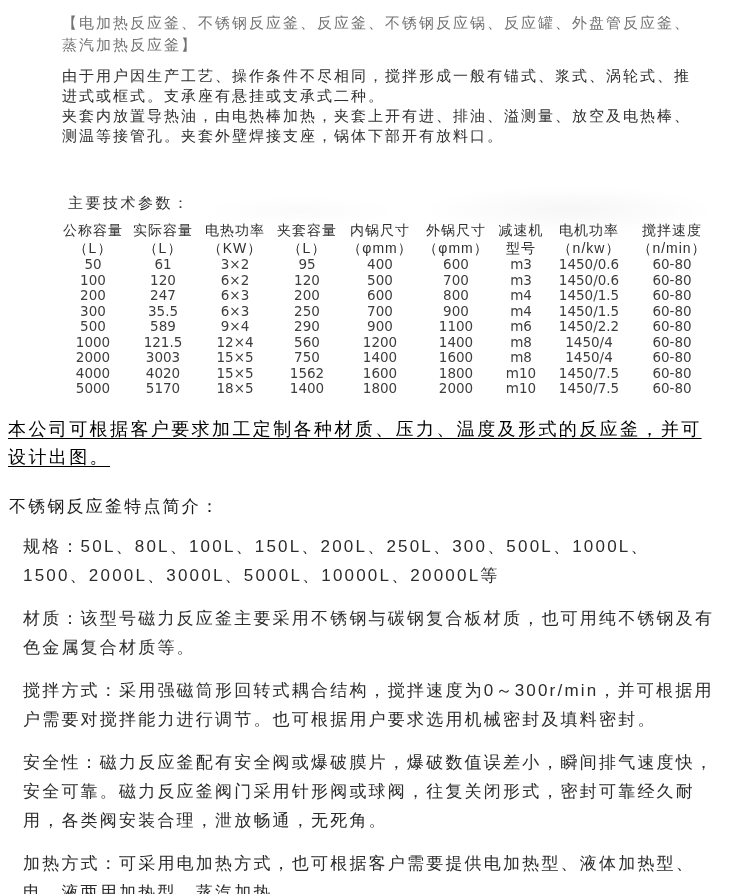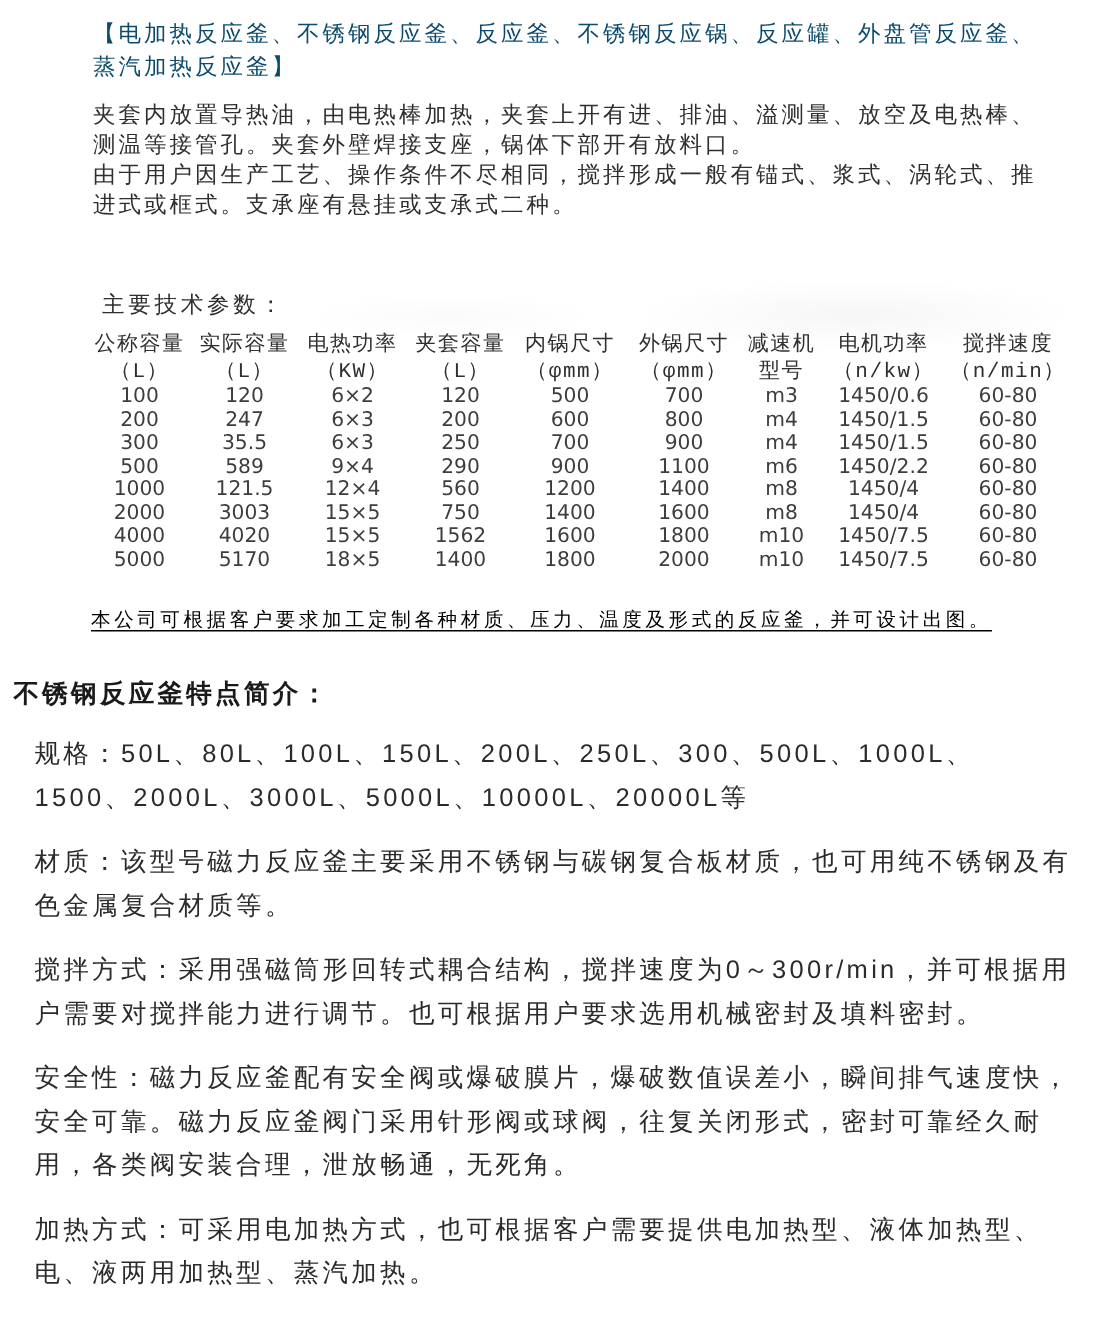--- a/index.html
+++ b/index.html
@@ -13,84 +13,83 @@
   }
   .smudge { position:absolute; pointer-events:none; }
   .smudge-1 { left:420px; top:186px; width:300px; height:48px;
     background:radial-gradient(ellipse at center, rgba(0,0,0,0.035), transparent 70%); }
   .smudge-2 { left:200px; top:196px; width:200px; height:30px;
     background:radial-gradient(ellipse at center, rgba(0,0,0,0.02), transparent 70%); }
 
   .bracket-title {
     margin:12px 16px 10px 62px; width:630px;
     font-family:Liberation Serif, serif;
-    font-size:15px; letter-spacing:2px; line-height:22px; color:#0c4a6e;
+    font-size:15px; letter-spacing:2px; line-height:22px; color:#737373;
   }
   .intro {
     margin-left:62px; width:630px;
     font-family:"DejaVu Serif","Liberation Serif",serif;
     font-size:15px; letter-spacing:2px; line-height:20px; color:#2f2f2f;
   }
   .intro p { margin:0; }
 
   .specs-label {
     margin:48px 0 0 68px;
     font-family:Liberation Sans, sans-serif;
     font-size:15px; letter-spacing:2.5px; color:#2f2f2f;
   }
   .specs-table {
     margin:8px 0 0 58px;
     border-collapse:collapse; table-layout:fixed;
   }
   .specs-table th {
-    font-family:Liberation Mono, monospace;
+    font-family:Liberation Sans, sans-serif;
     font-weight:normal; font-size:14px; letter-spacing:1px;
     line-height:18px; padding:0; text-align:center; color:#2f2f2f;
     white-space:nowrap;
   }
   .specs-table td {
     font-family:"DejaVu Sans","Liberation Sans",sans-serif;
     font-size:13.5px; line-height:15.5px; padding:0;
     text-align:center; color:#3d3d3d; white-space:nowrap;
   }
   col.c1{width:70px} col.c2{width:70px} col.c3{width:74px}
   col.c4{width:70px} col.c5{width:76px} col.c6{width:76px}
   col.c7{width:54px} col.c8{width:82px} col.c9{width:84px}
 
   .custom-note {
     margin:18px 0 0 8px; width:706px;
-    font-size:13px; letter-spacing:2.4px; line-height:28px;
+    font-size:18px; letter-spacing:2.4px; line-height:28px;
     color:#000000;
     text-decoration:underline;
     text-underline-offset:3px;
-    text-align:center;
   }
   .features-heading {
     margin:24px 0 0 9px;
-    font-size:17px; font-weight:bold; letter-spacing:2.2px; color:#1a1a1a;
+    font-size:17px; font-weight:normal; letter-spacing:2.2px; color:#1a1a1a;
   }
   .features {
     margin:6px 0 0 9px; width:720px;
     font-size:17px; letter-spacing:2.2px; line-height:29px; color:#2b2b2b;
   }
   .features p { margin:14px; }
 </style>
 </head>
 <body>
 
 <div>
 
   <div class="smudge smudge-1"></div>
   <div class="smudge smudge-2"></div>
 
   <div class="bracket-title">【电加热反应釜、不锈钢反应釜、反应釜、不锈钢反应锅、反应罐、外盘管反应釜、蒸汽加热反应釜】</div>
 
   <div class="intro">
+    <p>由于用户因生产工艺、操作条件不尽相同，搅拌形成一般有锚式、浆式、涡轮式、推进式或框式。支承座有悬挂或支承式二种。</p>
     <p>夹套内放置导热油，由电热棒加热，夹套上开有进、排油、溢测量、放空及电热棒、测温等接管孔。夹套外壁焊接支座，锅体下部开有放料口。</p>
-    <p>由于用户因生产工艺、操作条件不尽相同，搅拌形成一般有锚式、浆式、涡轮式、推进式或框式。支承座有悬挂或支承式二种。</p>
   </div>
 
   <div class="specs-label">主要技术参数：</div>
 
   <table class="specs-table">
     <colgroup>
       <col class="c1">
         <col class="c2">
         <col class="c3">
         <col class="c4">
@@ -119,20 +118,31 @@
           <th>（L）</th>
           <th>（φmm）</th>
           <th>（φmm）</th>
           <th>型号</th>
           <th>（n/kw）</th>
           <th>（n/min）</th>
         </tr>
     </thead>
     <tbody>
         <tr>
+          <td>50</td>
+          <td>61</td>
+          <td>3×2</td>
+          <td>95</td>
+          <td>400</td>
+          <td>600</td>
+          <td>m3</td>
+          <td>1450/0.6</td>
+          <td>60-80</td>
+        </tr>
+        <tr>
           <td>100</td>
           <td>120</td>
           <td>6×2</td>
           <td>120</td>
           <td>500</td>
           <td>700</td>
           <td>m3</td>
           <td>1450/0.6</td>
           <td>60-80</td>
         </tr>

